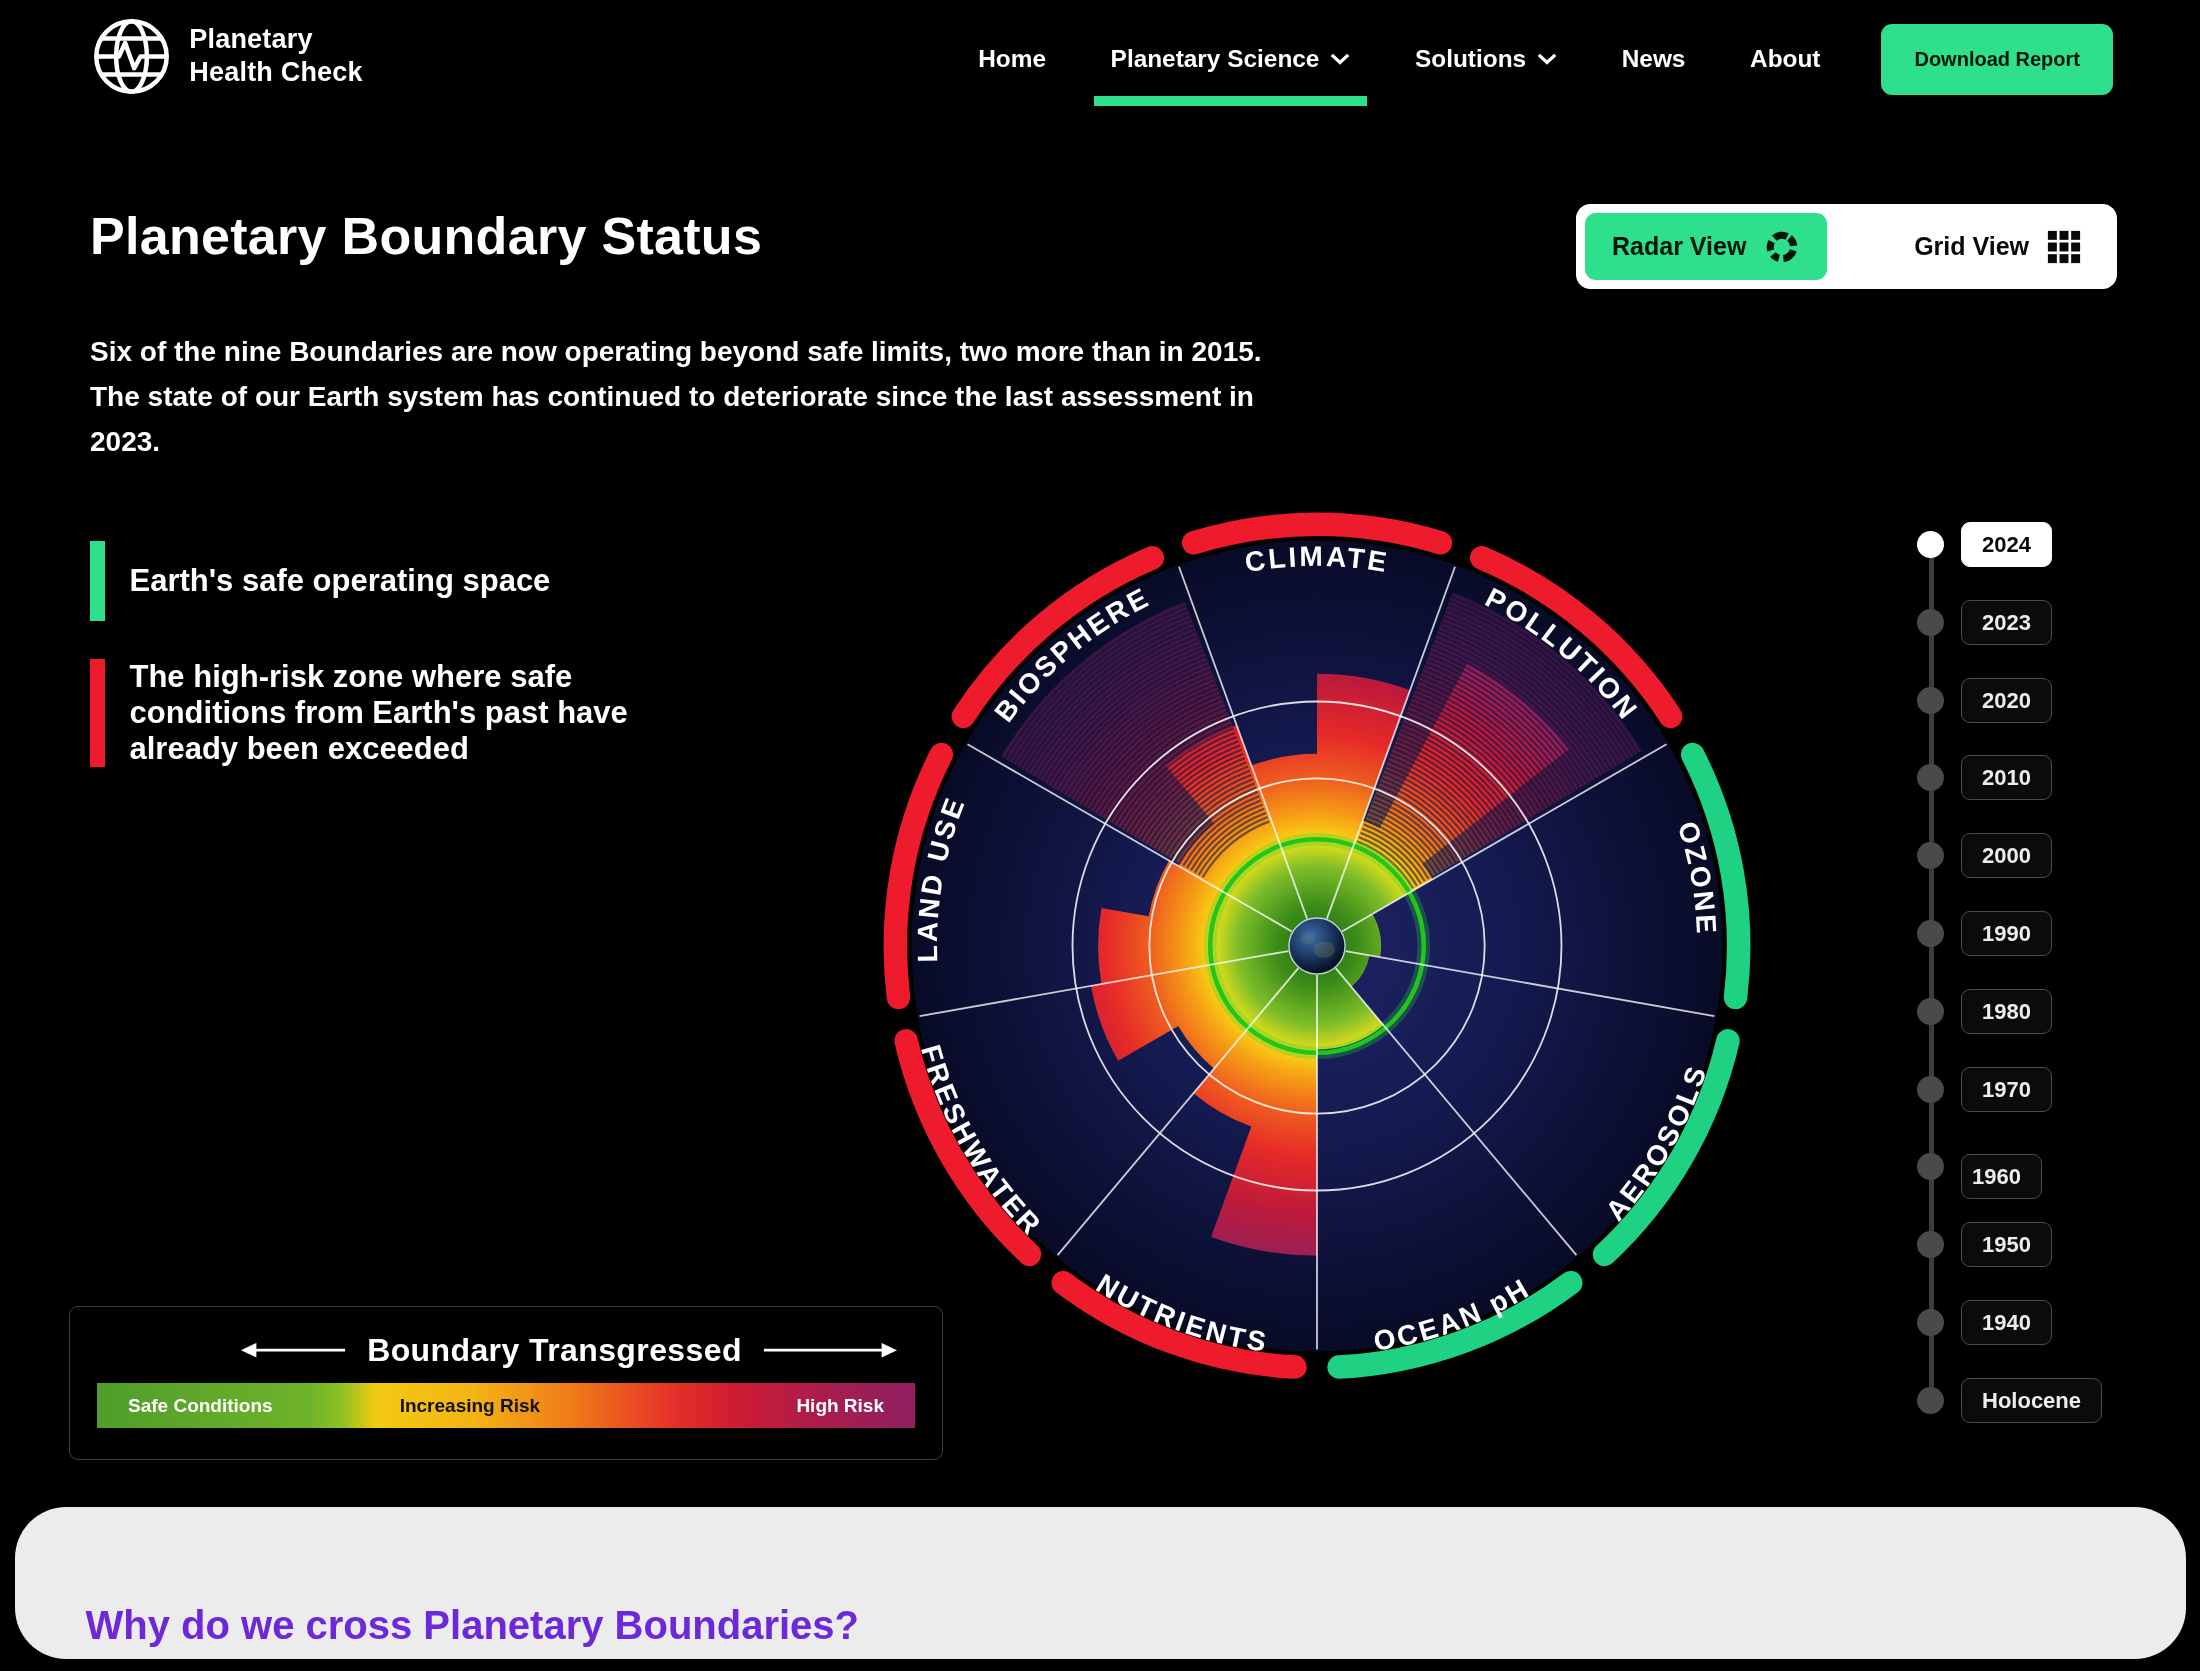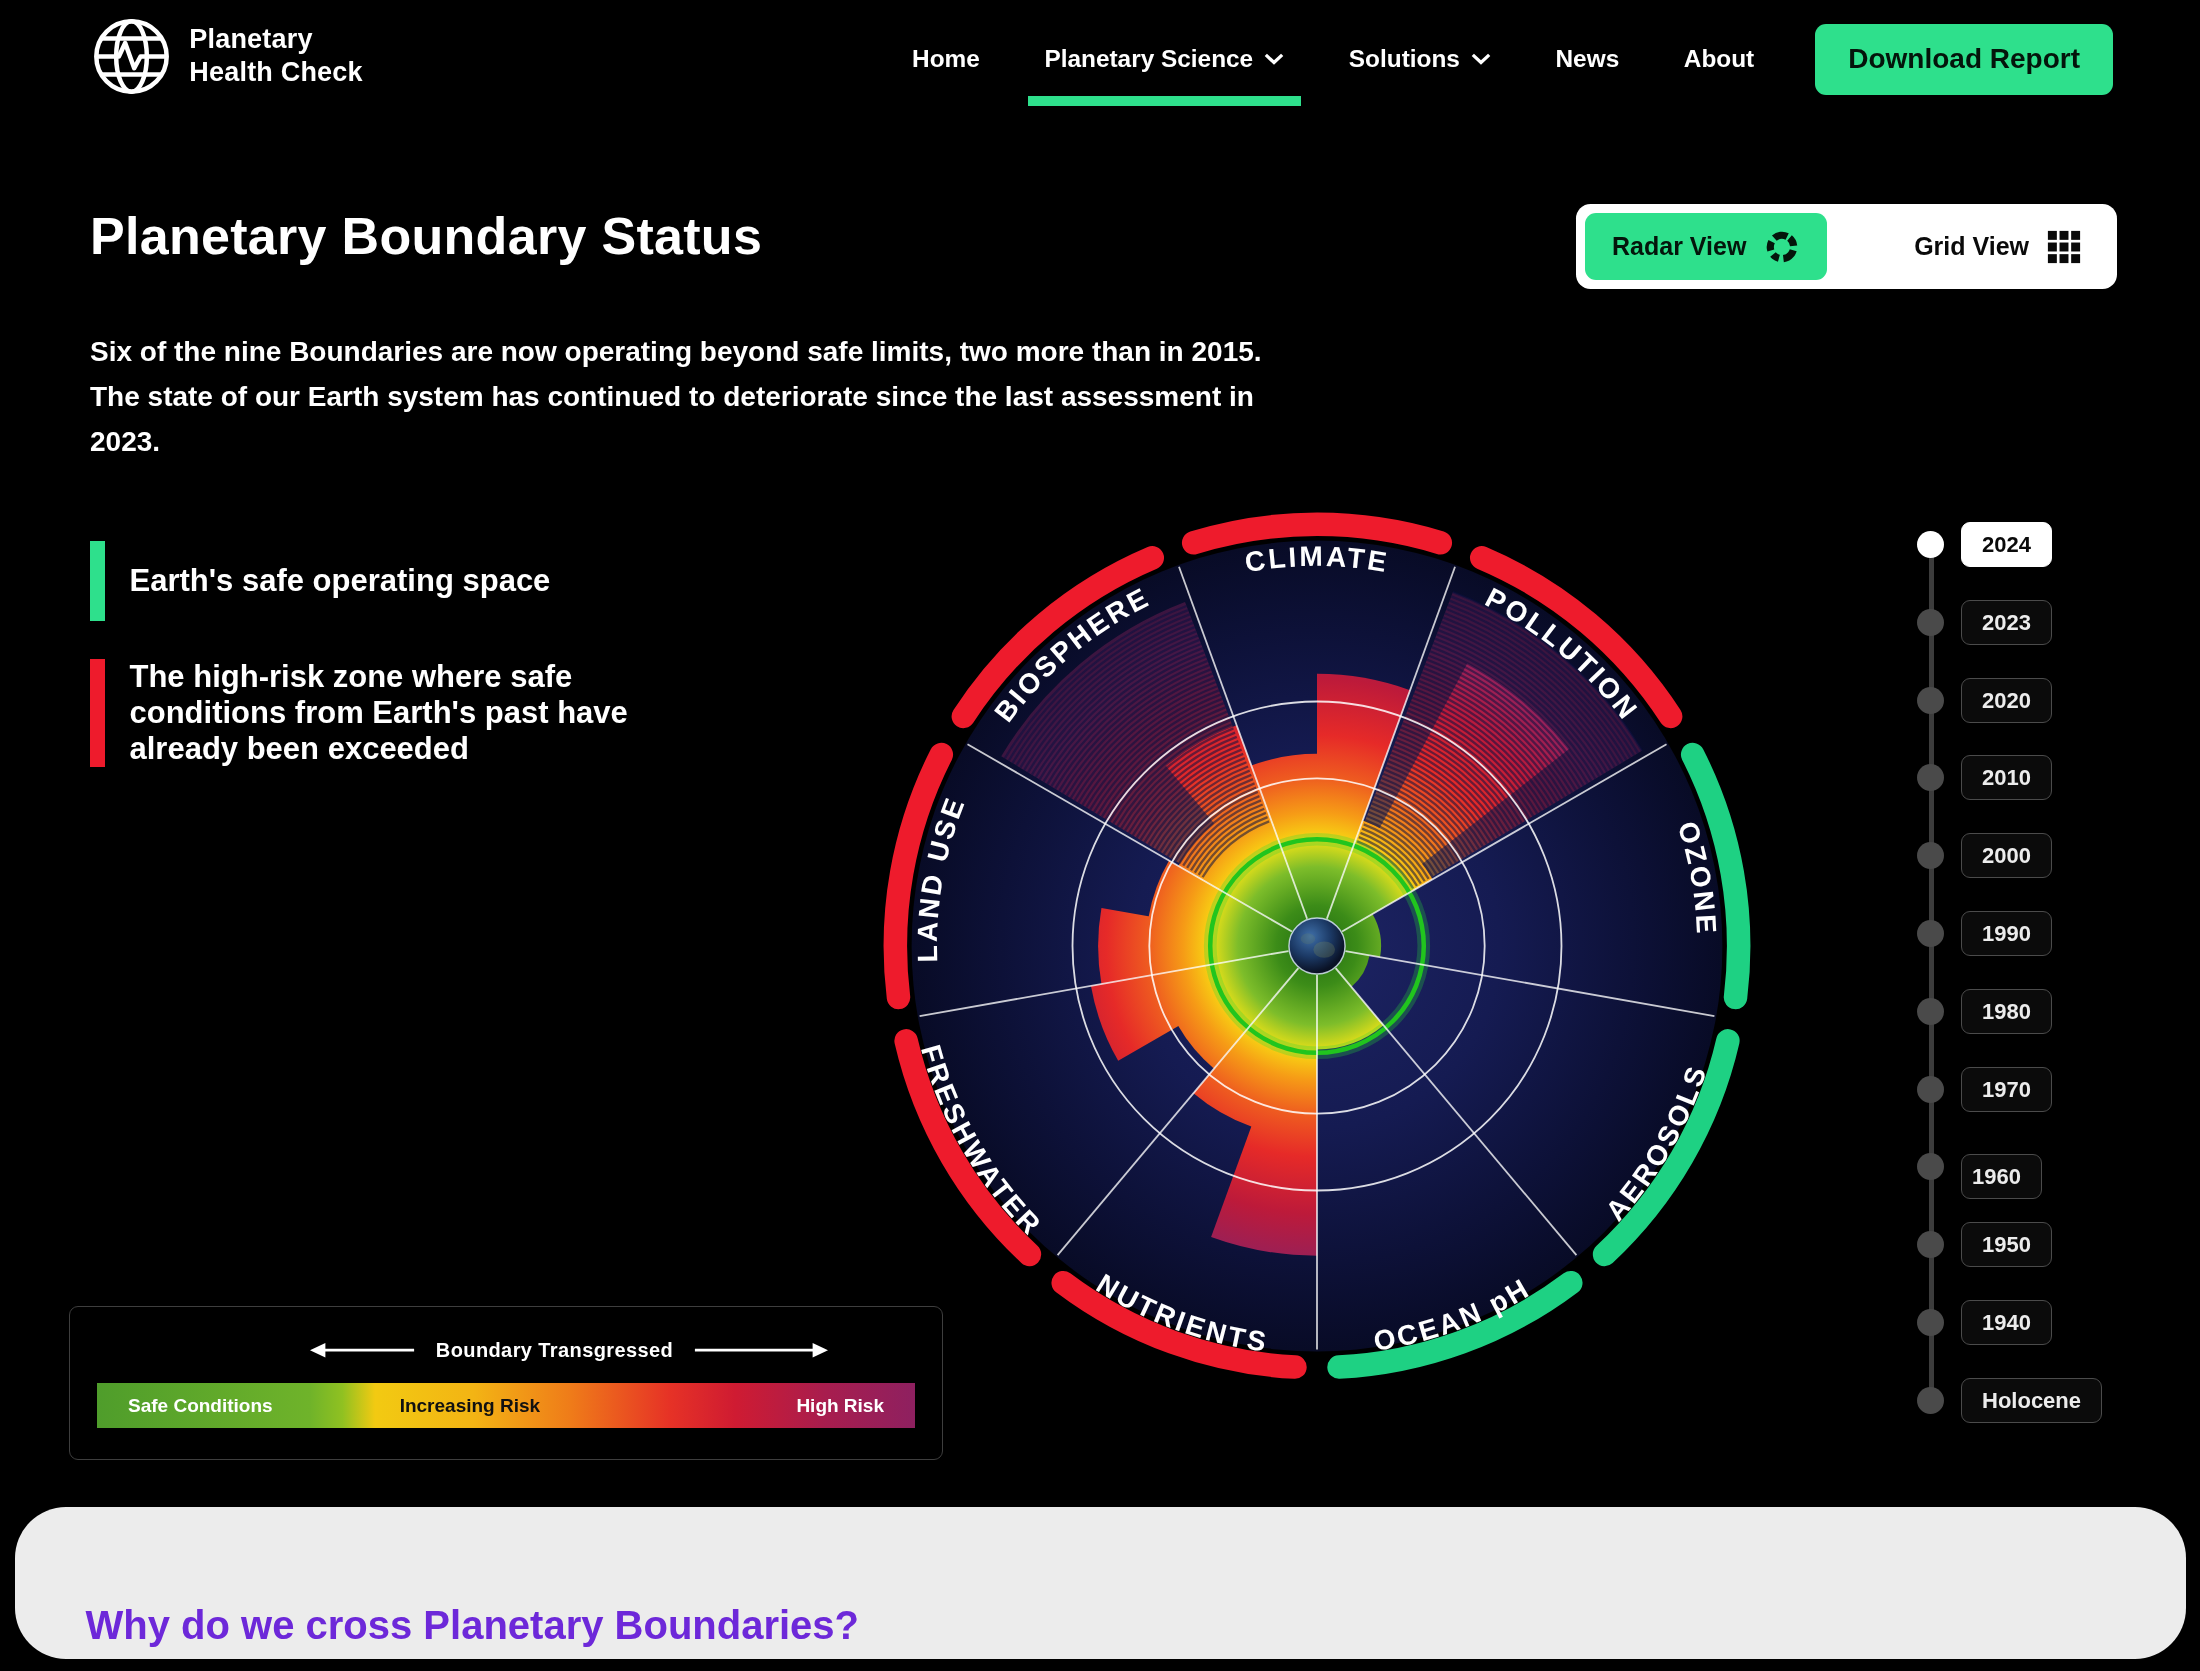--- a/index.html
+++ b/index.html
@@ -9,21 +9,21 @@
 
   
   header { position:absolute; left:0; top:0; width:100%; height:118px; }
   .logo { position:absolute; left:90px; top:14.5px; display:flex; align-items:center; gap:16.3px; cursor:pointer; }
   .brand { font-size:27px; font-weight:800; line-height:33px; letter-spacing:0.2px; }
   nav { position:absolute; right:87px; top:0; height:118px; display:flex; align-items:center; gap:32px; }
   .nav-item { position:relative; display:flex; align-items:center; gap:11px; padding:0 16.3px; height:118px;
               font-size:24.4px; font-weight:800; cursor:pointer; }
   .nav-underline { position:absolute; left:0; right:0; top:96px; height:10px; background:var(--accent); }
   .cta { margin-left:12.7px; height:71px; padding:0 33px; display:flex; align-items:center; border-radius:11px;
-         background:var(--accent); color:#04150b; font-size:28px; font-weight:800; cursor:pointer; }
+         background:var(--accent); color:#04150b; font-size:20px; font-weight:800; cursor:pointer; }
 
   
   .page-title { position:absolute; left:90px; top:206px; font-size:52px; font-weight:800; letter-spacing:0.3px; }
   .intro { position:absolute; left:90px; top:329px; width:1217px; font-size:28px; font-weight:700; line-height:45px; }
 
   
   .toggle { position:absolute; left:1576px; top:204px; width:541px; height:85px; background:#fff; border-radius:14.5px;
             display:flex; align-items:center; padding:9px; }
   .toggle-radar { height:67px; border-radius:11px; background:var(--accent); color:#04150b;
                   display:flex; align-items:center; gap:18px; padding:0 27px; font-size:25px; font-weight:800; cursor:pointer; }
@@ -47,21 +47,21 @@
   .tl-pill { position:absolute; left:52px; height:45px; padding:0 20px; display:flex; align-items:center;
              background:#0b0b0b; border:1.8px solid #4b4b4b; border-radius:9px;
              color:#ececec; font-size:22px; font-weight:800; cursor:pointer; white-space:nowrap; }
   .tl-pill.active { background:#fff; border-color:#fff; color:#0a0a0a; }
 
   
   .risk { position:absolute; left:69px; top:1306px; width:874px; height:154px; border:1.8px solid #3e3e3e;
           border-radius:9px; padding:20px 27px; }
   .risk-title-row { display:flex; align-items:center; justify-content:center; gap:20px; height:47px;
                     transform:translateX(63px); }
-  .risk-title { font-size:20px; font-weight:700; letter-spacing:0.4px; }
+  .risk-title { font-size:32px; font-weight:700; letter-spacing:0.4px; }
   .risk-bar { position:relative; margin-top:9px; height:45px;
      background:linear-gradient(90deg,#4f9d2b 0%,#6fb32a 26%,#90c121 30%,#f2ca12 34%,#f3b414 46%,
                 #ef7b19 58%,#e63226 70%,#cf1b32 78%,#a81d4e 89%,#8e2060 100%); }
   .risk-zone { position:absolute; top:0; height:45px; display:flex; align-items:center; font-size:19px; font-weight:800; }
   .risk-zone.left { left:31px; color:#fff; }
   .risk-zone.middle { left:37%; color:#111; }
   .risk-zone.right { right:31px; color:#fff; }
 
   
   .next-section { position:absolute; left:14.5px; top:1507px; width:2171px; height:152px; background:#ececec;

